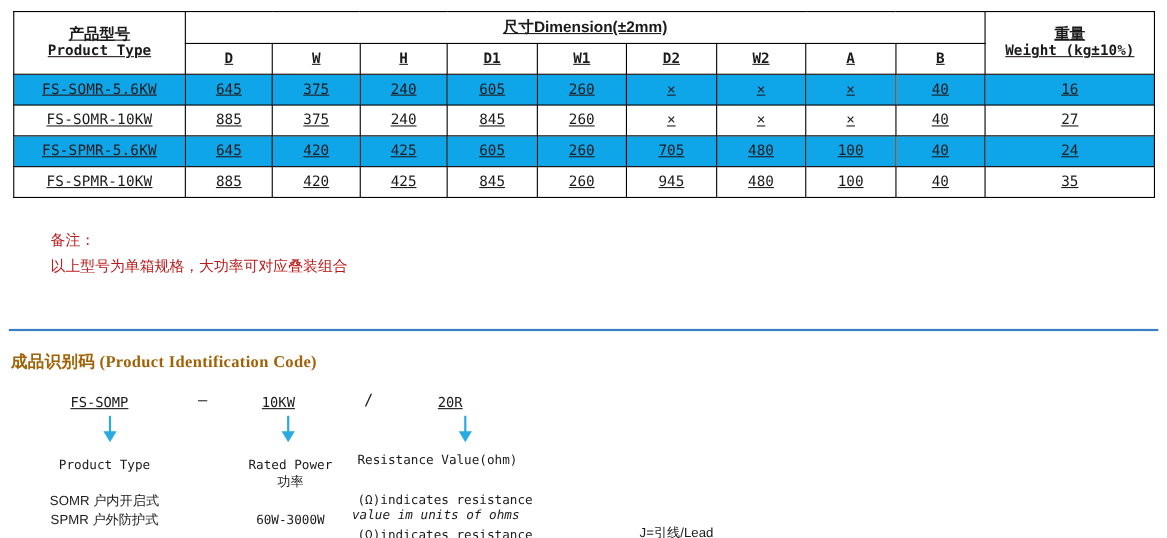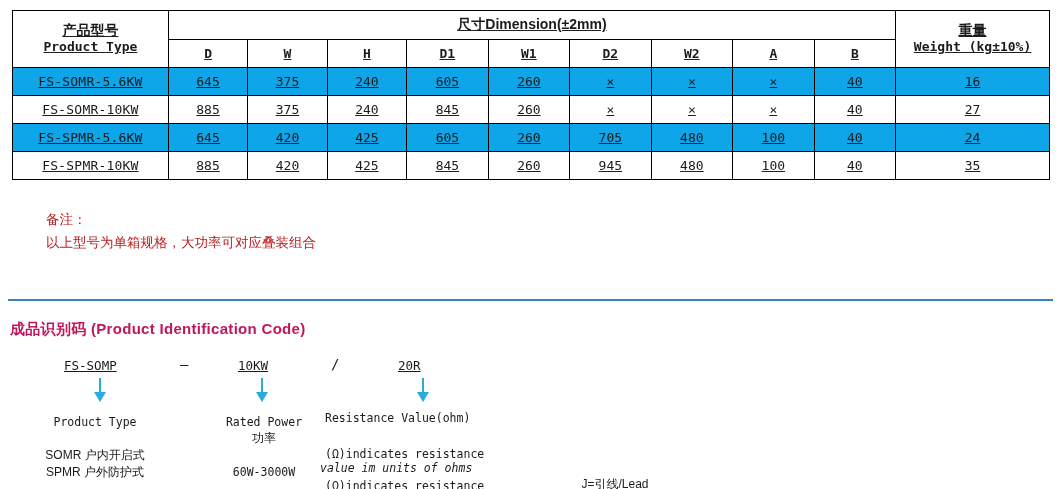--- a/index.html
+++ b/index.html
@@ -89,24 +89,24 @@
     width: 1045px;
     height: 2px;
     background: #3a7fbf;
   }
 
   
   .section-title {
     position: absolute;
     left: 10px;
     top: 320px;
-    font-family: Liberation Sans, sans-serif;
+    font-family: Liberation Serif, serif;
     font-size: 15px;
     font-weight: bold;
-    color: #be185d;
+    color: #a16207;
     letter-spacing: 0.3px;
   }
 
   
   .code-diagram {
     position: absolute;
     left: 0;
     top: 352px;
     width: 1061px;
     height: 137px;

